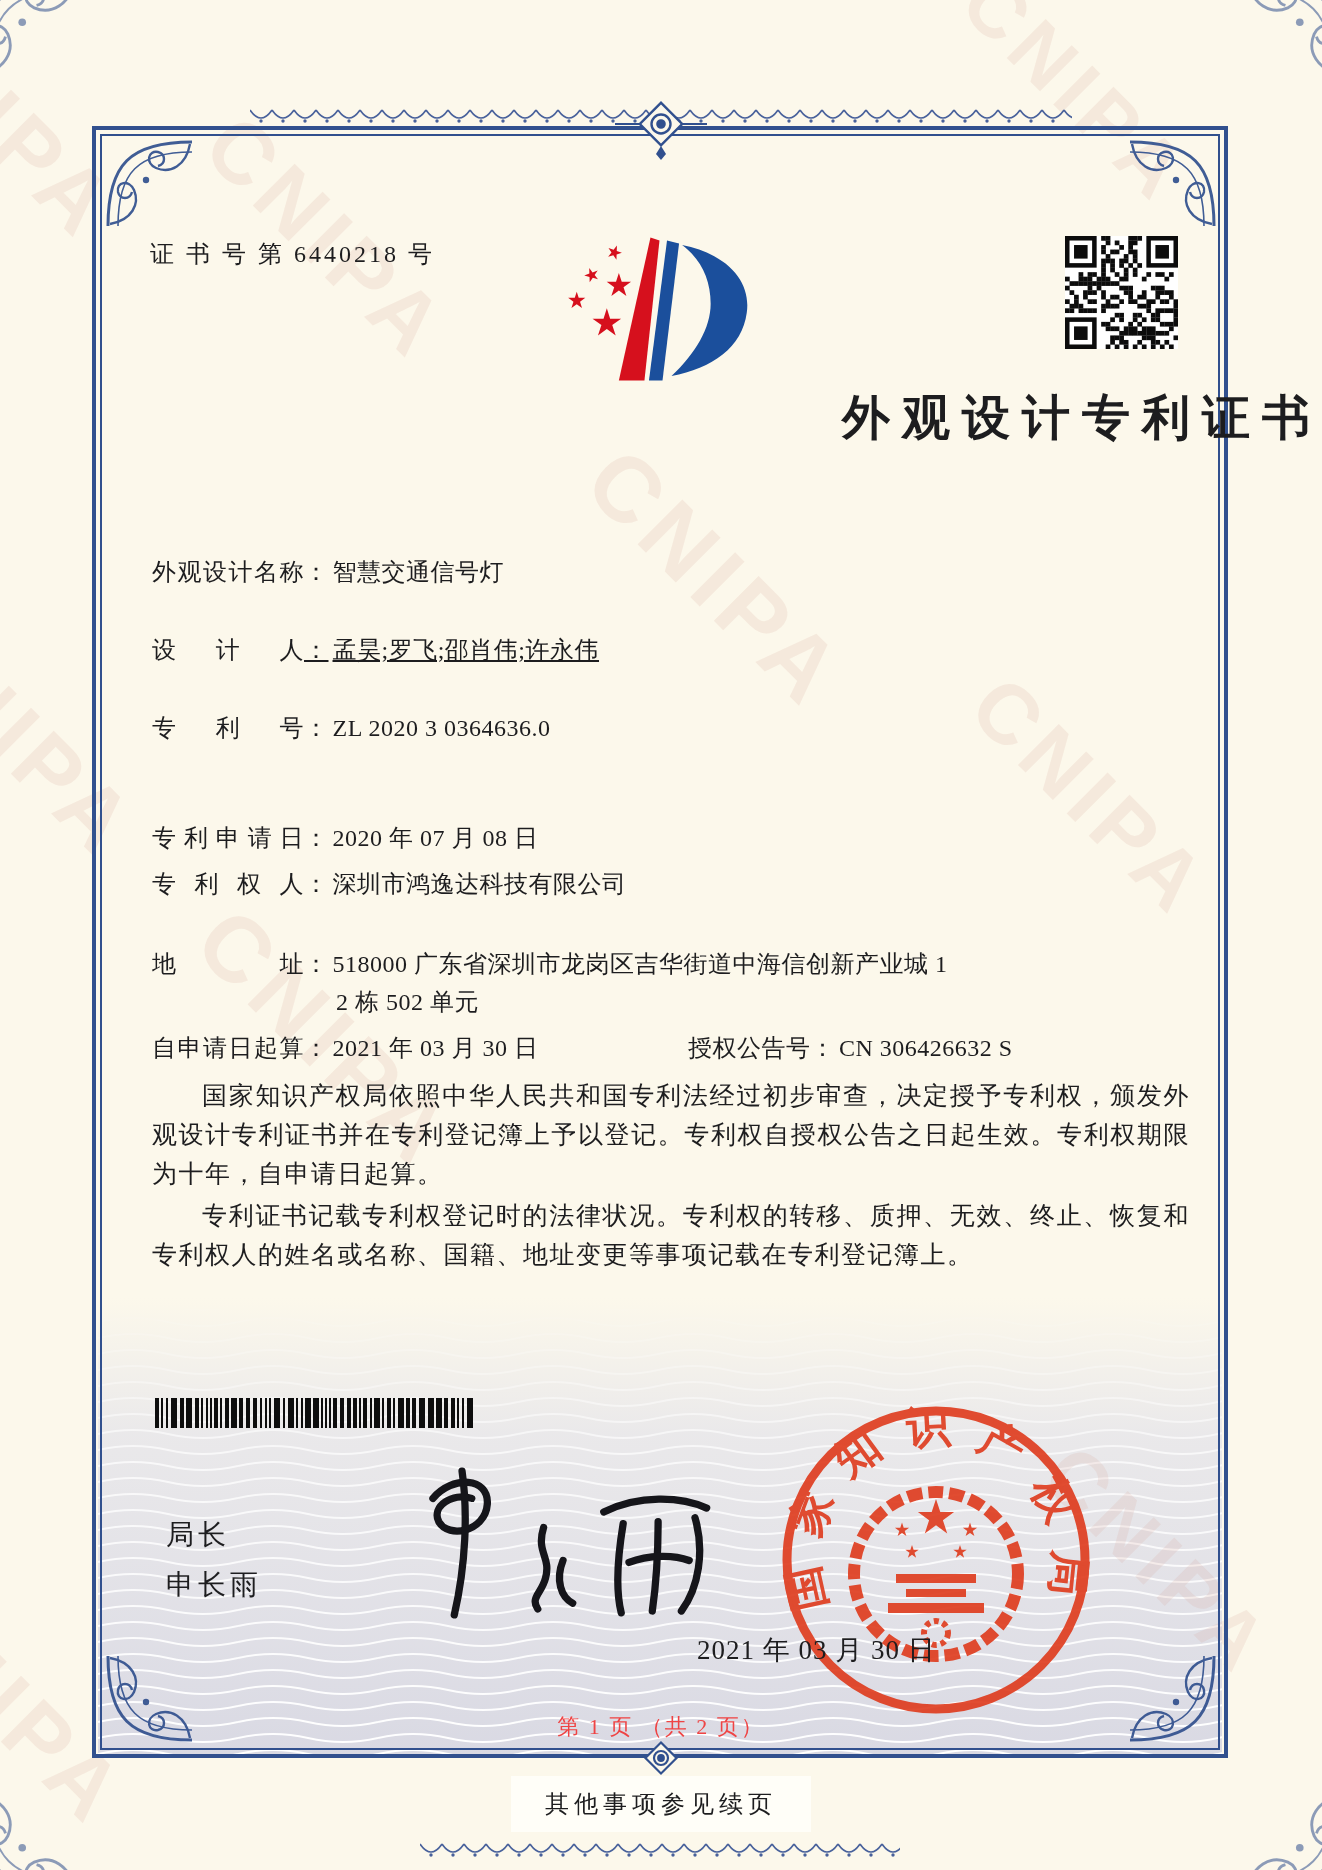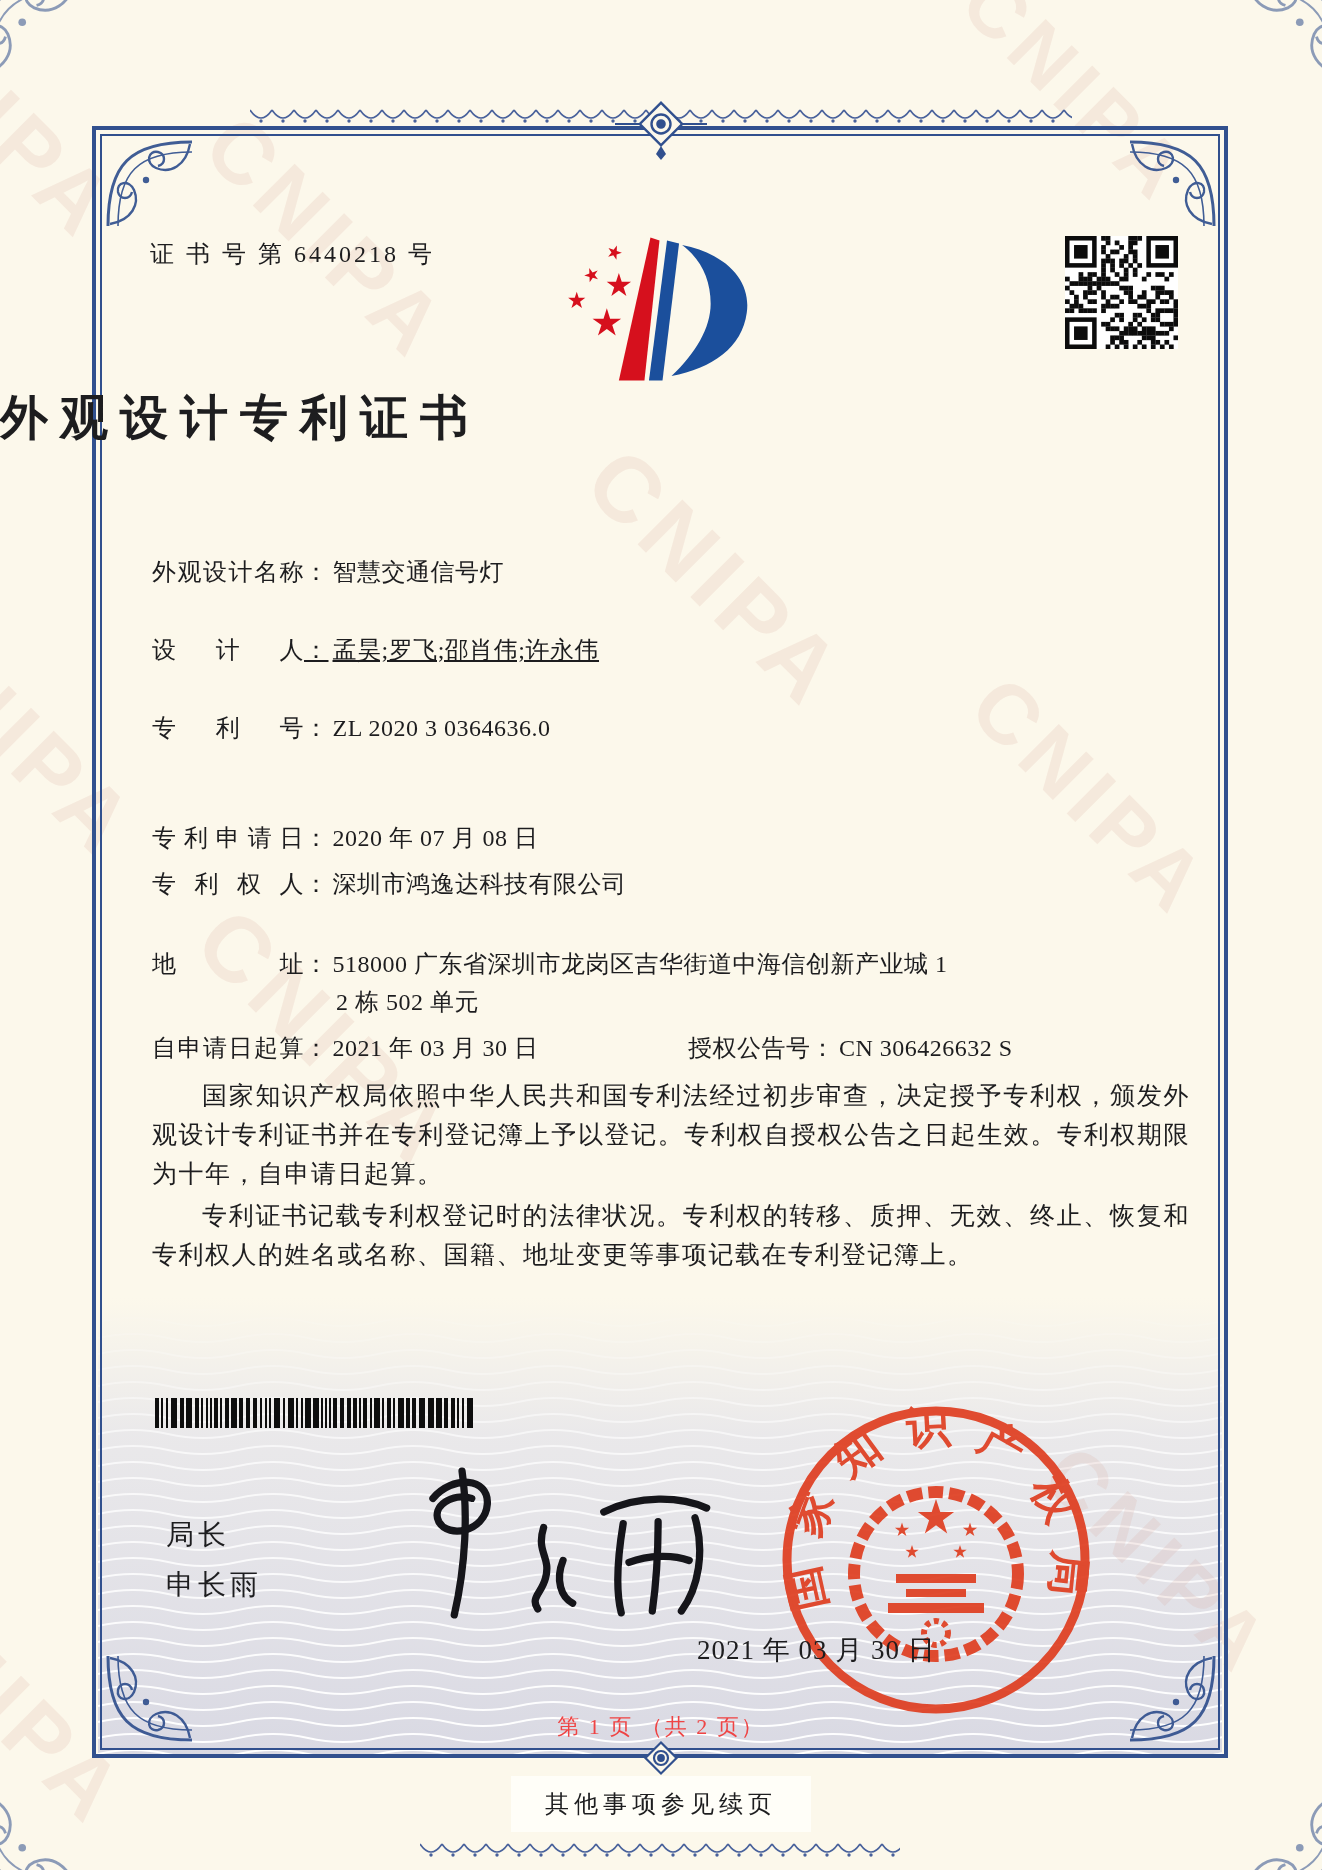--- a/index.html
+++ b/index.html
@@ -25,21 +25,21 @@
   .pagecorner.tr { right:-28px; top:-28px; transform:scaleX(-1); }
   .pagecorner.bl { left:-28px; bottom:-28px; transform:scaleY(-1); }
   .pagecorner.br { right:-28px; bottom:-28px; transform:rotate(180deg); }
   .lace { position:absolute; z-index:2; }
   .medallion { position:absolute; z-index:2; }
 
   
   .cert-no { position:absolute; left:150px; top:238px; z-index:3; font-size:24px; letter-spacing:3px; }
   .logo { position:absolute; left:563px; top:230px; z-index:3; }
   .qr { position:absolute; left:1065px; top:236px; z-index:3; }
-  .title { position:absolute; left:0; top:386px; width:100%; z-index:3; text-align:left;
+  .title { position:absolute; left:0; top:386px; width:100%; z-index:3; text-align:right;
            font-size:48px; font-weight:bold; letter-spacing:12px; }
   .row { position:absolute; left:152px; z-index:3; font-size:24px; letter-spacing:.5px; white-space:nowrap; }
   .flabel { display:inline-block; width:152px; text-align:justify; text-align-last:justify; }
   .fvalue { margin-left:4px; }
   .r1 { top:556px; } .r2 { top:634px;text-decoration:underline; } .r3 { top:712px; } .r4 { top:790px;margin-top:32px; }
   .r5 { top:868px; } .r6 { top:948px; } .r6b { top:986px; left:336px; } .r7 { top:1032px; }
   .pair2 { position:absolute; left:536px; }
   .paras { position:absolute; left:152px; top:1076px; width:1038px; z-index:3;
            font-size:25px; line-height:39px; letter-spacing:1.5px; text-align:justify; }
   .paras p { text-indent:2em; margin:0; }

